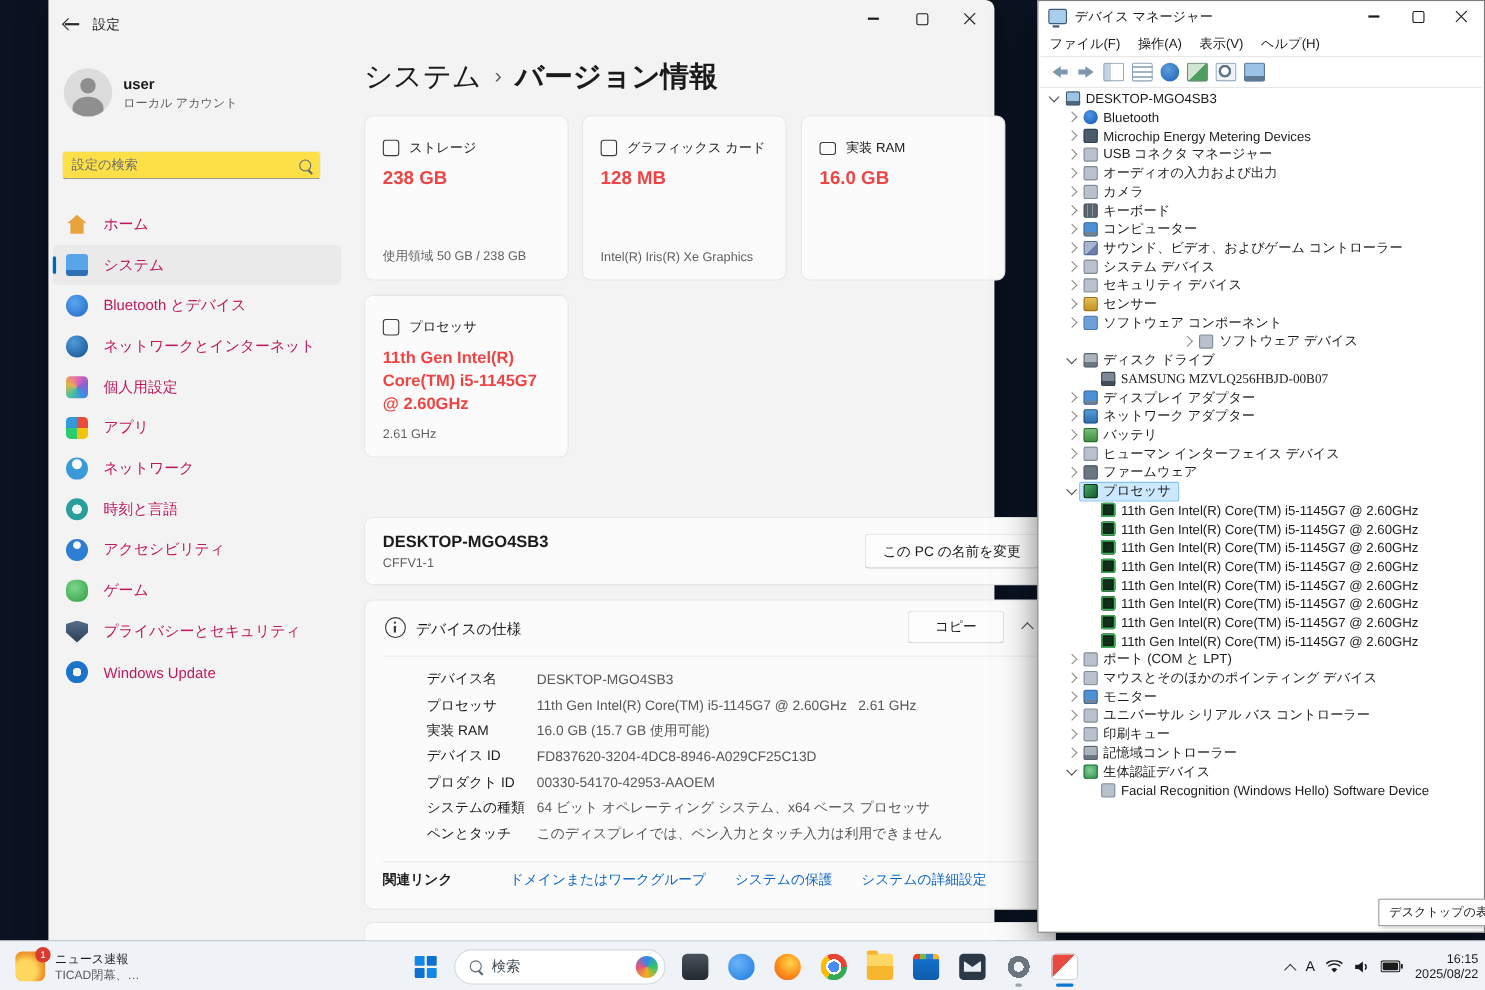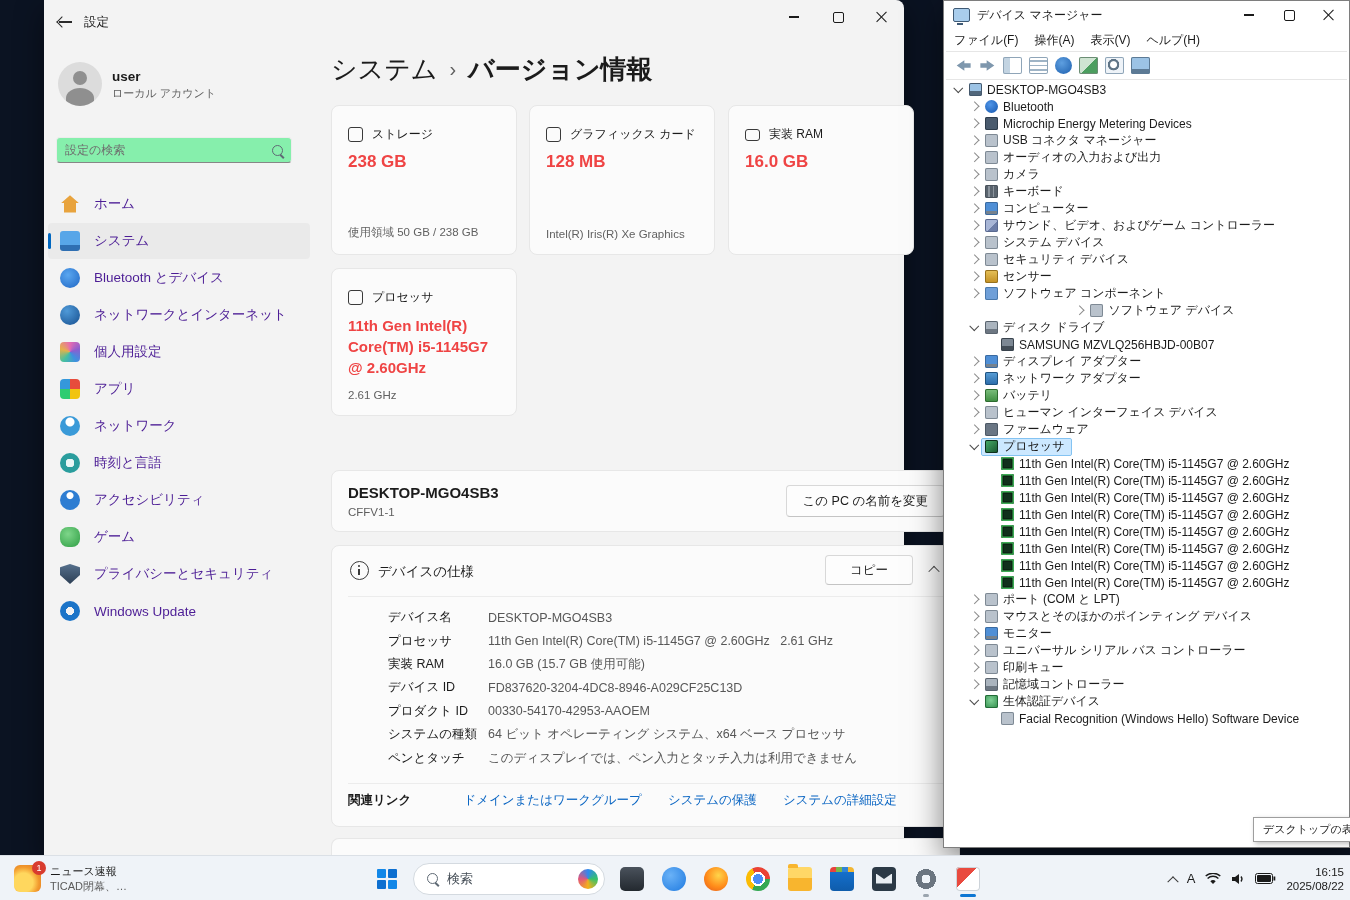--- a/index.html
+++ b/index.html
@@ -21,27 +21,27 @@
   .glyph-close::before,.glyph-close::after{content:"";position:absolute;left:5.4px;top:-1px;width:1.3px;height:14px;background:#1a1a1a;}
   .glyph-close::before{transform:rotate(45deg);}
   .glyph-close::after{transform:rotate(-45deg);}
 
   
   .avatar{position:absolute;left:14px;top:62px;width:44px;height:44px;border-radius:50%;background:#dcdcdc;overflow:hidden;}
   .avatar::before{content:"";position:absolute;left:15px;top:9px;width:14px;height:14px;border-radius:50%;background:#8f8f8f;}
   .avatar::after{content:"";position:absolute;left:8px;top:26px;width:28px;height:20px;border-radius:50% 50% 0 0;background:#8f8f8f;}
   .acct-name{position:absolute;left:68px;top:69px;font-size:13.5px;font-weight:bold;color:#1b1b1b;}
   .acct-type{position:absolute;left:68px;top:86px;font-size:11px;color:#5e5e5e;}
-  .s-search{position:absolute;left:12px;top:137px;width:236px;height:26px;background:#86efac;border:1px solid #ececec;border-bottom:1px solid #868686;border-radius:4px;display:flex;align-items:center;padding:0 8px;box-sizing:border-box;}
+  .s-search{position:absolute;left:12px;top:137px;width:236px;height:26px;background:#fde047;border:1px solid #ececec;border-bottom:1px solid #868686;border-radius:4px;display:flex;align-items:center;padding:0 8px;box-sizing:border-box;}
   .s-search-text{font-size:12px;color:#6e6e6e;flex:1;}
   .mag{width:9px;height:9px;border:1.5px solid #5f6a75;border-radius:50%;position:relative;flex:none;}
   .mag::after{content:"";position:absolute;left:8px;top:8px;width:5px;height:1.5px;background:#5f6a75;transform:rotate(45deg);transform-origin:0 0;}
 
   .nav{position:absolute;left:4px;top:186px;width:262px;}
-  .nav-item{height:36px;margin-bottom:1px;border-radius:4px;display:flex;align-items:center;padding-left:12px;gap:14px;font-size:13.5px;color:#4c1d95;position:relative;}
+  .nav-item{height:36px;margin-bottom:1px;border-radius:4px;display:flex;align-items:center;padding-left:12px;gap:14px;font-size:13.5px;color:#be185d;position:relative;}
   .nav-item.selected{background:#eaeaea;}
   .nav-item.selected::before{content:"";position:absolute;left:0;top:10px;width:3px;height:16px;border-radius:2px;background:#0067c0;}
   .nav-ico{width:20px;height:20px;border-radius:4px;flex:none;background:#9aa4ae;}
   .nav-ico[data-icon="home"]{background:#e8a33d;clip-path:polygon(50% 6%,94% 45%,80% 45%,80% 92%,20% 92%,20% 45%,6% 45%);}
   .nav-ico[data-icon="system"]{background:linear-gradient(#58a6e8 70%,#2f6fb2 70%);border-radius:3px;}
   .nav-ico[data-icon="bluetooth"]{background:radial-gradient(circle at 40% 35%,#5aa7f0,#1f66c4);border-radius:50%;}
   .nav-ico[data-icon="network"]{background:radial-gradient(circle at 35% 30%,#4f9ad8,#164f8f);border-radius:50%;}
   .nav-ico[data-icon="personalization"]{background:conic-gradient(#e66ab1,#8a5fd0,#3f8fe0,#46c0a0,#e6b14a,#e66ab1);border-radius:4px;}
   .nav-ico[data-icon="apps"]{background:conic-gradient(#e74c3c 0 25%,#f1c40f 0 50%,#2ecc71 0 75%,#3498db 0);border-radius:4px;}
   .nav-ico[data-icon="accounts"]{background:radial-gradient(circle at 50% 30%,#fff 0 4px,#3a9ad8 5px);border-radius:50%;}
@@ -523,21 +523,21 @@
         </div>
         <div class="t-row" style="padding-left: 20px;">
           <span class="t-exp open">
             <span class="c"></span>
           </span>
           <span class="t-box">
             <span class="t-ico" data-icon="disk"></span>
             <span class="t-label">ディスク ドライブ</span>
           </span>
         </div>
-        <div class="t-row" style="padding-left: 36px;">
+        <div class="t-row" style="padding-left: 36px; font-family: Liberation Serif, serif;">
           <span class="t-exp"></span>
           <span class="t-box">
             <span class="t-ico" data-icon="drive"></span>
             <span class="t-label">SAMSUNG MZVLQ256HBJD-00B07</span>
           </span>
         </div>
         <div class="t-row" style="padding-left: 20px;">
           <span class="t-exp closed">
             <span class="c"></span>
           </span>

